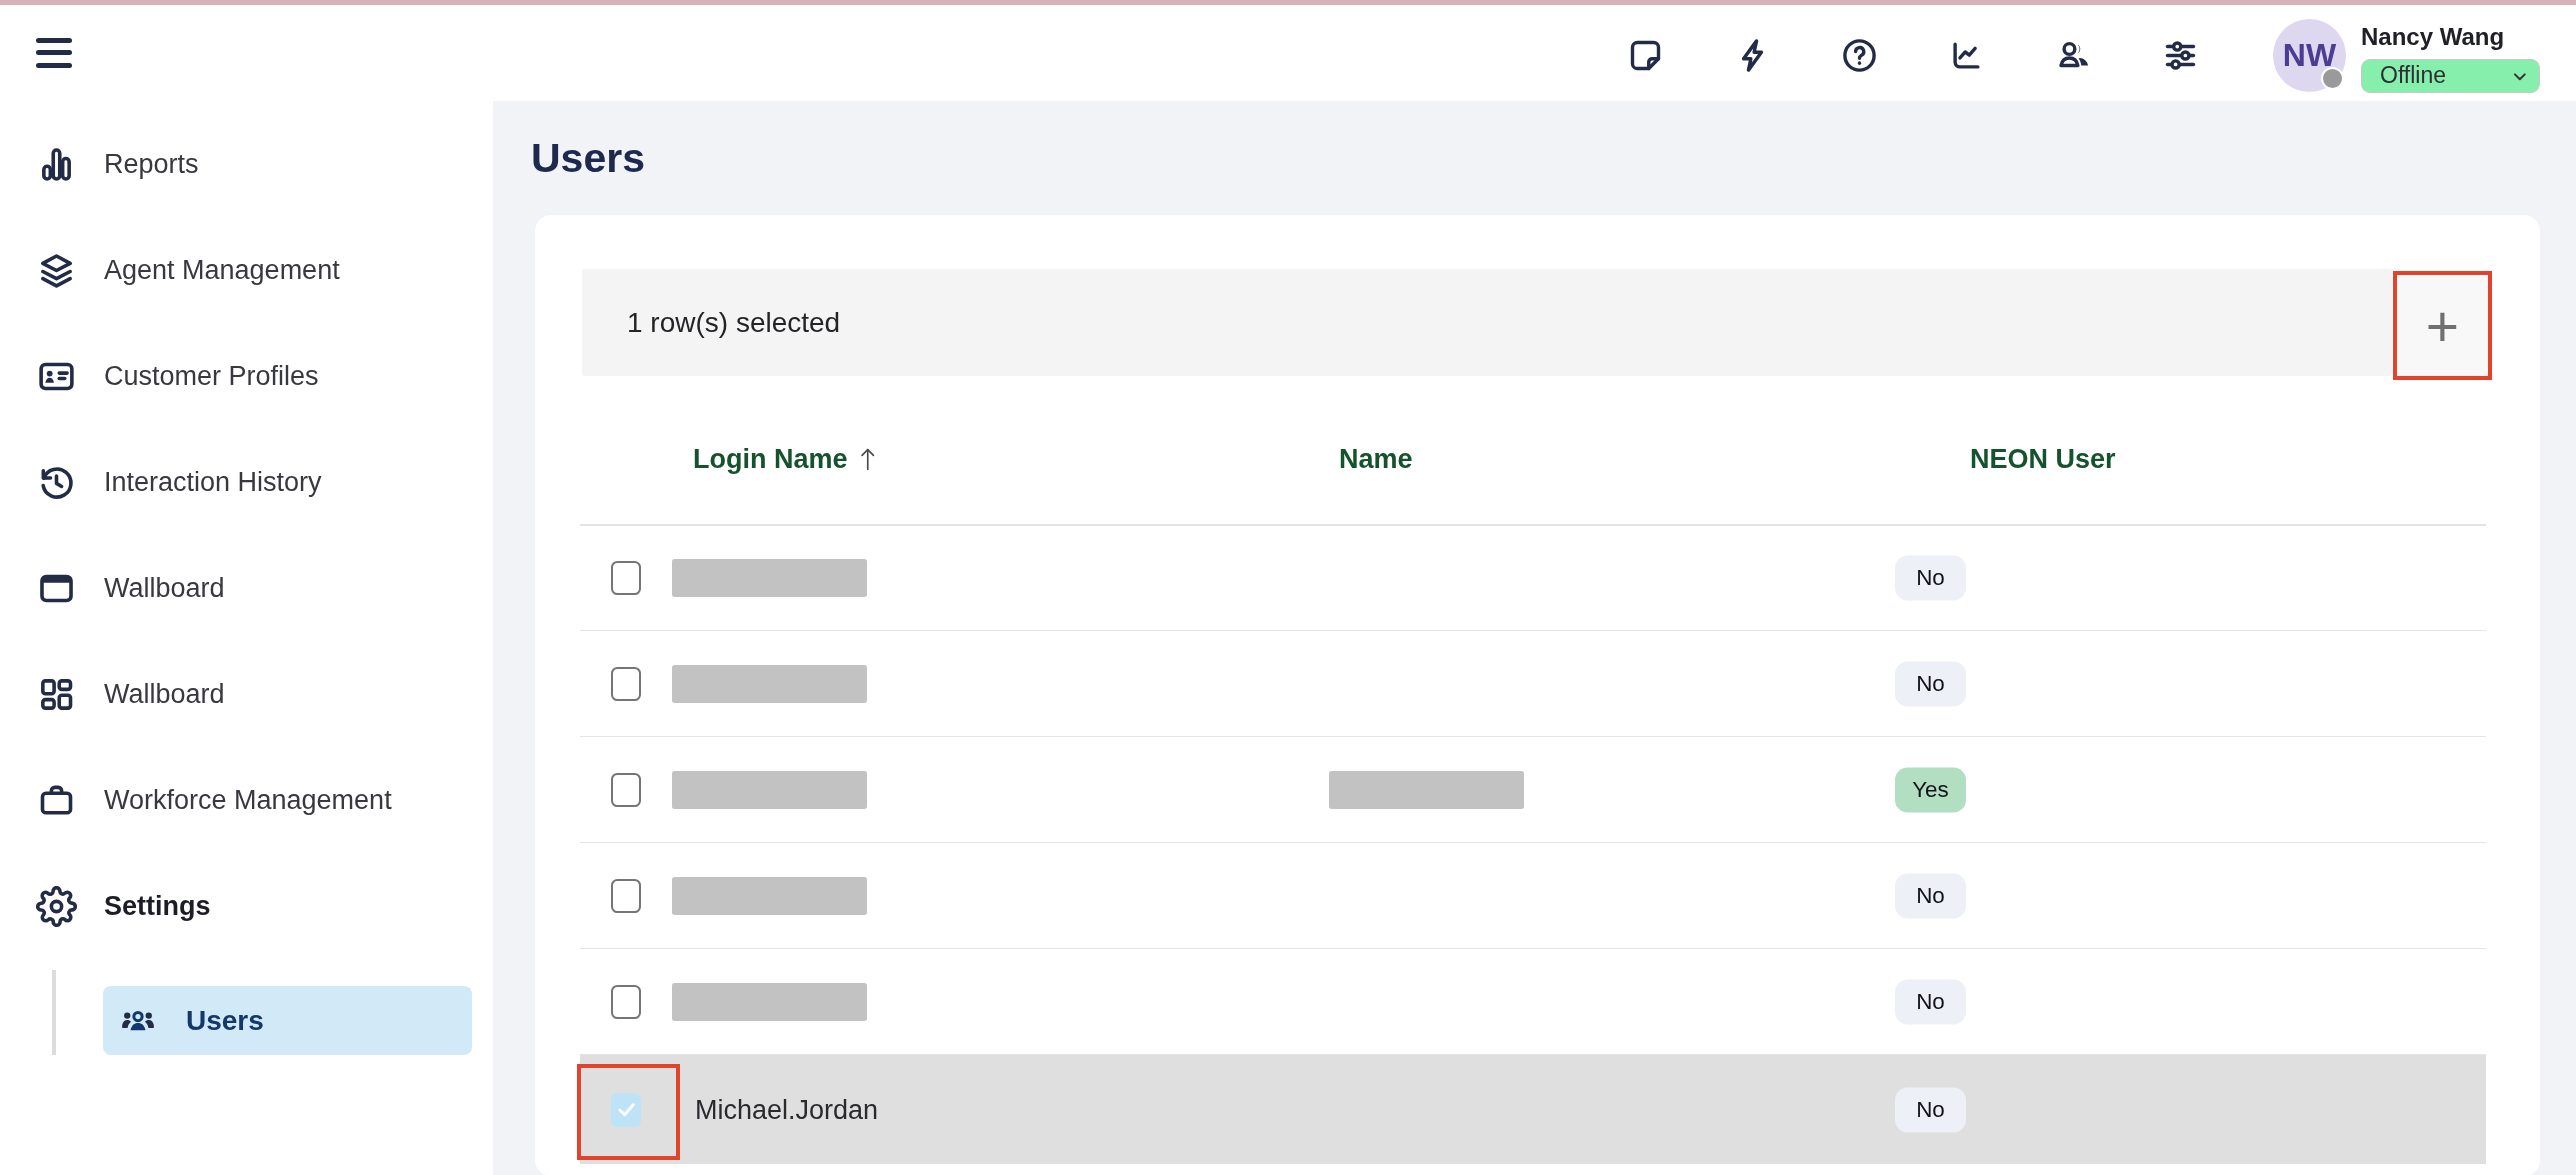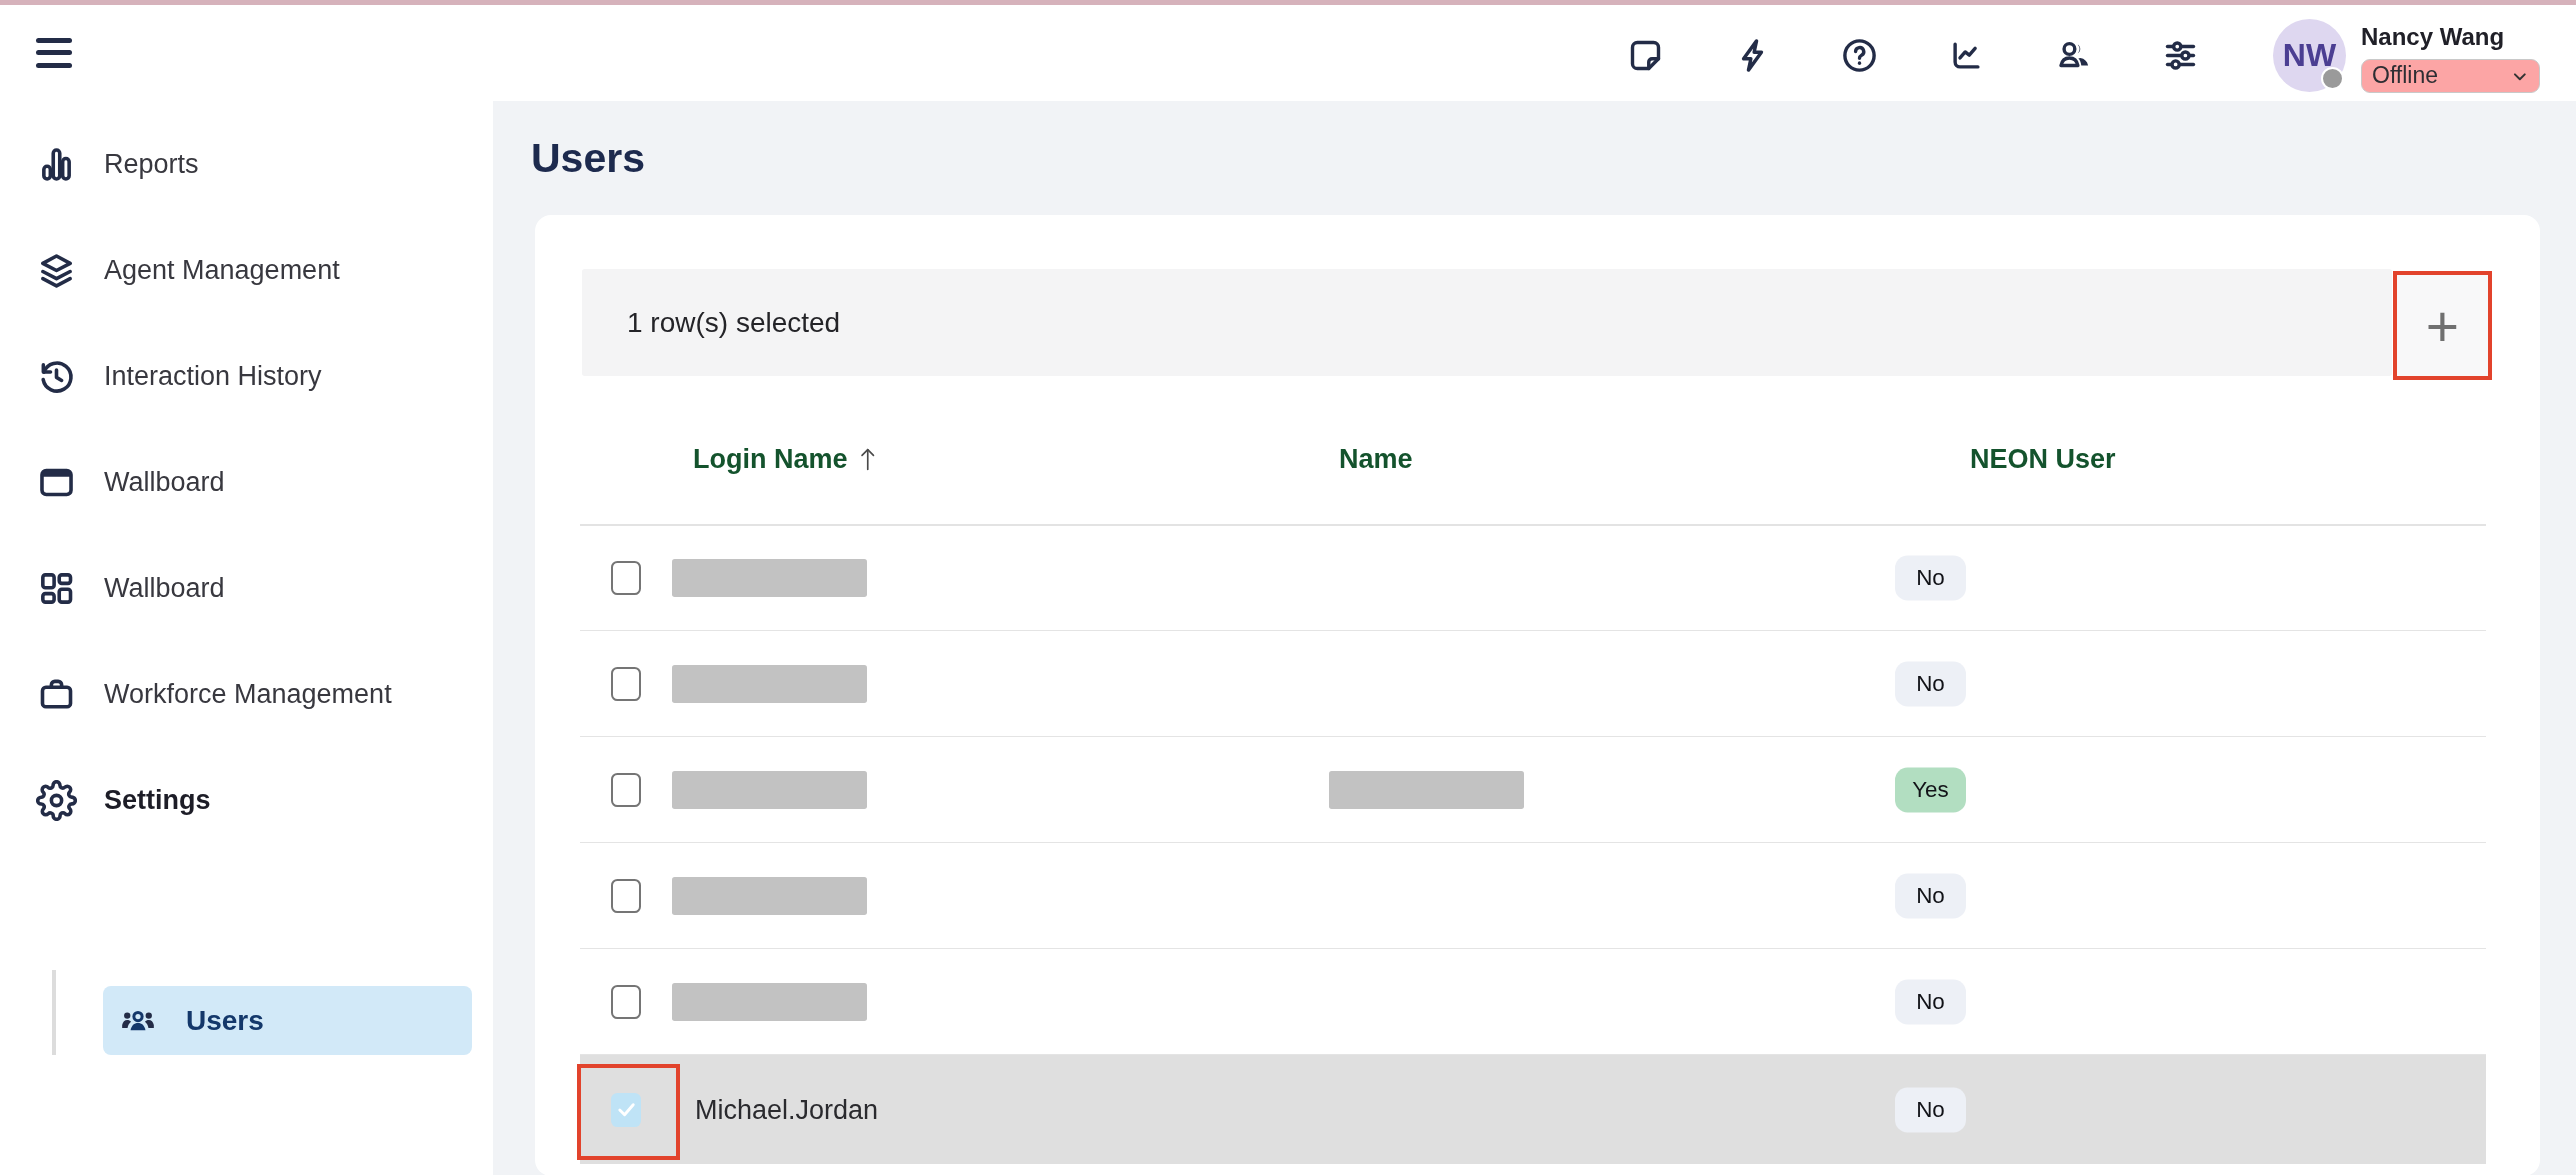--- a/index.html
+++ b/index.html
@@ -21,21 +21,21 @@
   .ic-fill { fill:#232c47; stroke:none; }
 
   .avatar { position:absolute; left:2273px; top:14.3px; width:73px; height:73px; border-radius:50%;
             background:#ded7f0; display:flex; align-items:center; justify-content:center;
             font-size:32px; font-weight:bold; color:#4b3e92; }
   .avatar .dot { position:absolute; left:48px; top:48px; width:23px; height:23px; border-radius:50%;
                  background:#9a9a9a; border:2.7px solid #ffffff; }
   .userblock { position:absolute; left:2361px; top:18px; }
   .username { font-size:24px; font-weight:bold; color:#202028; }
   .status-select { position:relative; margin-top:8px; width:179px; height:34px; border:1.8px solid #c9c9c9;
-                   border-radius:9px; background:#fca5a5; display:flex; align-items:center; padding-left:10px;
+                   border-radius:9px; background:#86efac; display:flex; align-items:center; padding-left:18px;
                    font-size:23px; color:#2e2e33; cursor:pointer; }
   .status-select svg { position:absolute; right:9px; top:7.2px; width:19.7px; height:19.7px; }
 
   
   .sidebar { position:absolute; left:0; top:101px; width:493px; height:1074px; background:#ffffff; }
   .side-list { padding-top:10.7px; }
   .side-item { height:106px; display:flex; align-items:center; padding-left:36px; gap:27px; cursor:pointer; }
   .side-item svg { width:41px; height:41px; flex:none; }
   .side-item .lbl { font-size:27px; color:#38383f; }
   .side-item.bold .lbl { font-weight:bold; color:#1d1d27; }
@@ -170,20 +170,34 @@
       </div>
       <div class="side-item">
         <svg viewBox="0 0 24 24" class="ic">
           <path d="M12 3.5 20 7.8 12 12 4 7.8z"></path>
           <path d="M4 12.6 12 16.8l8-4.2"></path>
           <path d="M4 16.8 12 21l8-4.2"></path>
         </svg>
         <span class="lbl">Agent Management</span>
       </div>
       <div class="side-item">
+        <svg viewBox="0 0 24 24">
+          <g class="ic">
+              <rect x="3" y="5" width="18" height="14" rx="2.5"></rect>
+            </g>
+          <circle class="ic-fill" cx="8" cy="10.3" r="1.7"></circle>
+          <path class="ic-fill" d="M5.5 15.6c.3-1.9 1.3-2.9 2.5-2.9s2.2 1 2.5 2.9z"></path>
+          <g class="ic">
+              <path d="M13.6 10h4.6"></path>
+              <path d="M13.6 13.2h3.2"></path>
+            </g>
+        </svg>
+        <span class="lbl">Customer Profiles</span>
+      </div>
+      <div class="side-item">
         <svg viewBox="0 0 24 24" class="ic">
           <path d="M4.3 5.2v4.2h4.2"></path>
           <path d="M4.6 9.4a8.2 8.2 0 1 1-.4 4.4"></path>
           <path d="M12 8.2v4.3l3 1.8"></path>
         </svg>
         <span class="lbl">Interaction History</span>
       </div>
       <div class="side-item">
         <svg viewBox="0 0 24 24">
           <g class="ic">

